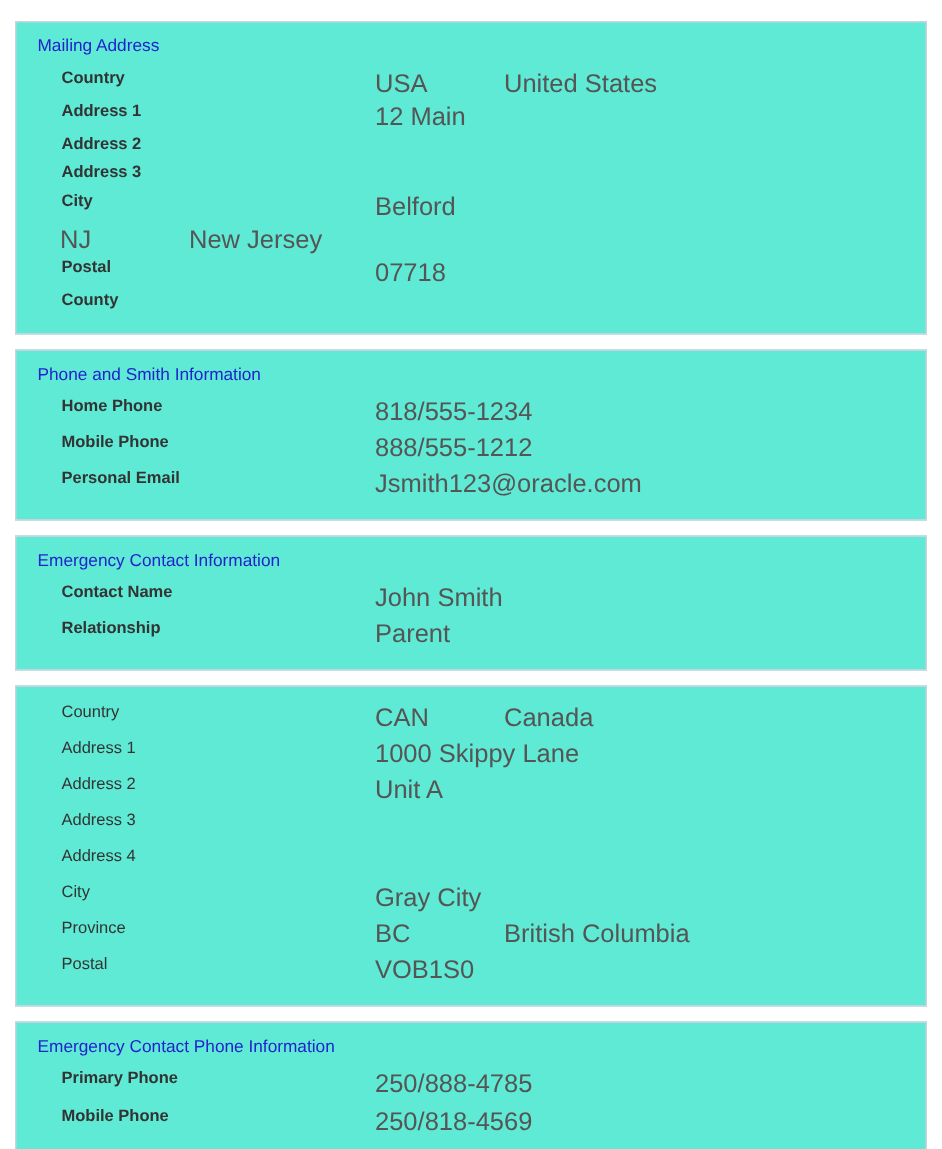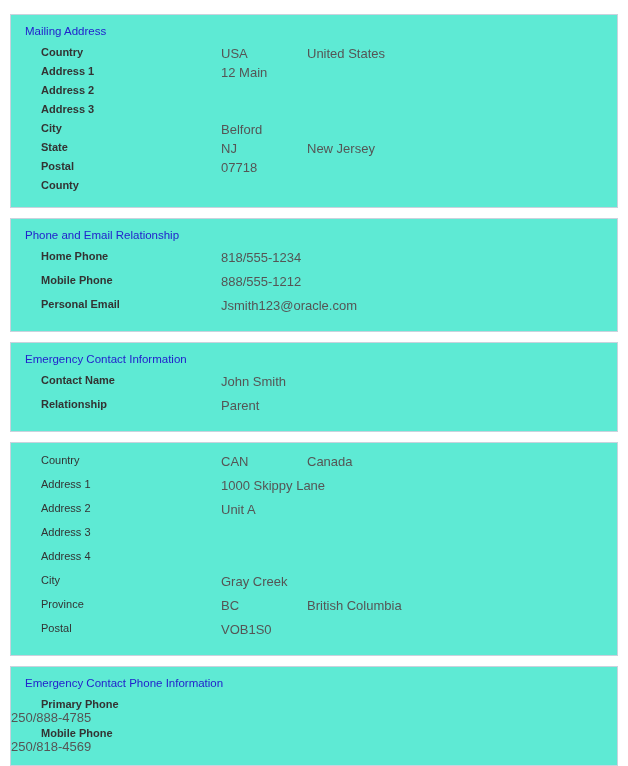--- a/index.html
+++ b/index.html
@@ -45,33 +45,34 @@
     box-sizing: border-box;
     color: #333333;
     font-size: 11px;
     font-weight: bold;
   }
   .label.plain {
     font-weight: normal;
   }
   .value {
     color: #555555;
-    font-size: 13px;
+    font-size: 17px;
     display: flex;
+    margin-left: 29px;
   }
   .v1 {
     min-width: 62px;
     display: inline-block;
   }
   .v2 {
     display: inline-block;
     padding-left: 24px;
   }
   .row-tall { min-height: 22px; }
-  .row-tall2 { min-height: 23px; flex-direction: column; }
+  .row-tall2 { min-height: 23px; }
 </style>
 </head>
 <body>
 
 <div class="page" id="page-root">
     <div class="panel">
       <div class="panel-title">Mailing Address</div>
       <div class="row">
         <div class="label">Country</div>
         <div class="value">
@@ -101,21 +102,20 @@
         </div>
       </div>
       <div class="row">
         <div class="label">City</div>
         <div class="value">
           <span class="v1">Belford</span>
           <span class="v2"></span>
         </div>
       </div>
       <div class="row">
-        <div class="label">State</div>
         <div class="value">
           <span class="v1">NJ</span>
           <span class="v2">New Jersey</span>
         </div>
       </div>
       <div class="row">
         <div class="label">Postal</div>
         <div class="value">
           <span class="v1">07718</span>
           <span class="v2"></span>
@@ -123,21 +123,21 @@
       </div>
       <div class="row">
         <div class="label">County</div>
         <div class="value">
           <span class="v1"></span>
           <span class="v2"></span>
         </div>
       </div>
     </div>
     <div class="panel">
-      <div class="panel-title">Phone and Email Relationship</div>
+      <div class="panel-title">Phone and Smith Information</div>
       <div class="row row-tall">
         <div class="label">Home Phone</div>
         <div class="value">
           <span class="v1">818/555-1234</span>
           <span class="v2"></span>
         </div>
       </div>
       <div class="row row-tall">
         <div class="label">Mobile Phone</div>
         <div class="value">
@@ -202,21 +202,21 @@
       <div class="row row-tall">
         <div class="label plain">Address 4</div>
         <div class="value">
           <span class="v1"></span>
           <span class="v2"></span>
         </div>
       </div>
       <div class="row row-tall">
         <div class="label plain">City</div>
         <div class="value">
-          <span class="v1">Gray Creek</span>
+          <span class="v1">Gray City</span>
           <span class="v2"></span>
         </div>
       </div>
       <div class="row row-tall">
         <div class="label plain">Province</div>
         <div class="value">
           <span class="v1">BC</span>
           <span class="v2">British Columbia</span>
         </div>
       </div>

